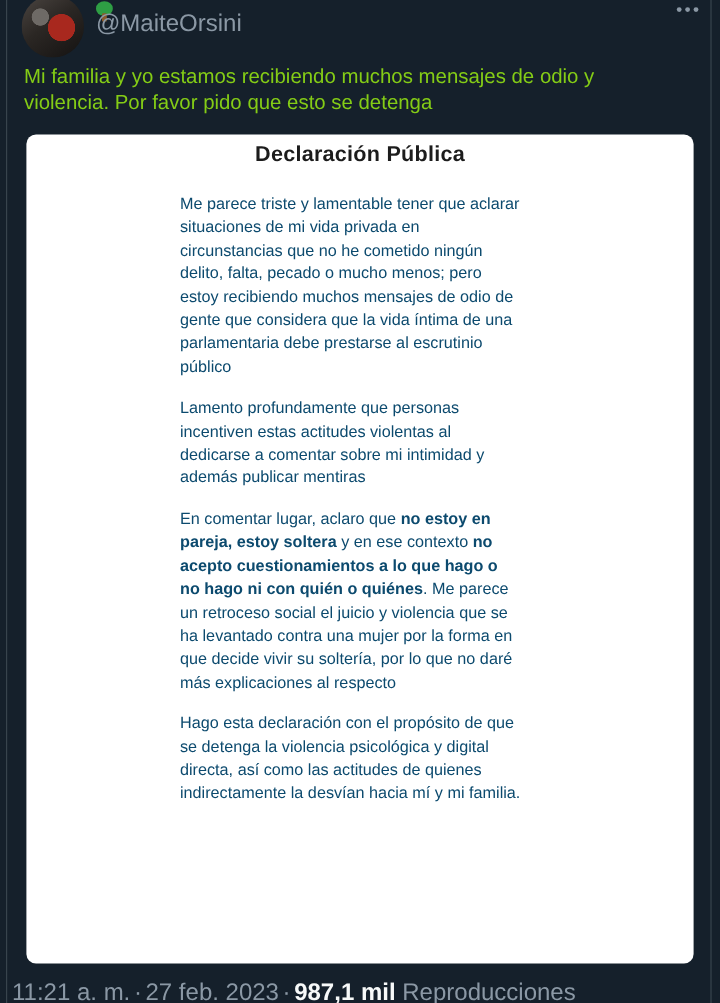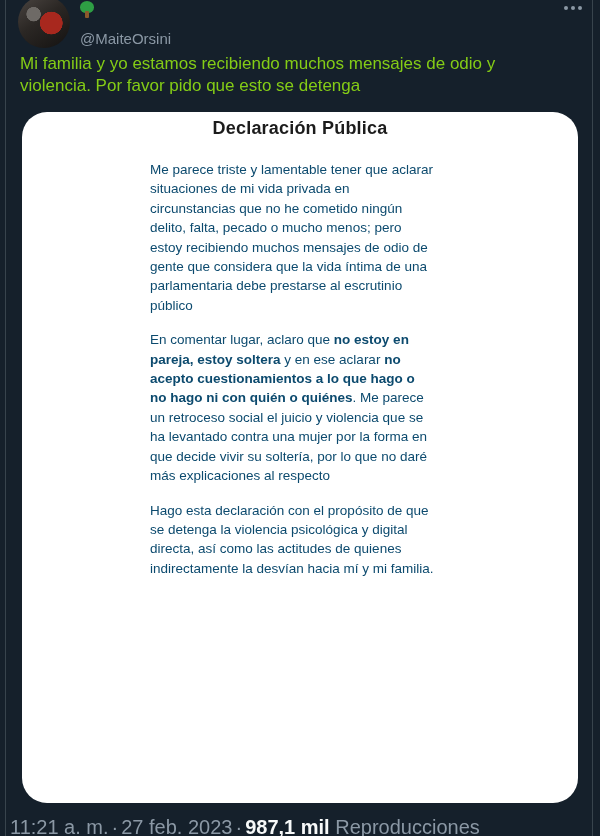--- a/index.html
+++ b/index.html
@@ -31,40 +31,40 @@
   .tree-icon { display: inline-block; width: 14px; height: 17px; position: relative; }
   .tree-icon .canopy {
     position: absolute; left: 0; top: 0; width: 14px; height: 12px;
     background: #2e9e44; border-radius: 50% 50% 45% 45%;
   }
   .tree-icon .trunk {
     position: absolute; left: 5px; top: 10px; width: 4px; height: 7px;
     background: #8a5a2b; border-radius: 1px;
   }
   .handle {
-    position: absolute; left: 80px; top: 30px;
-    font-size: 15px; color: #8b98a5;
+    position: absolute; left: 80px; top: 9px;
+    font-size: 20px; color: #8b98a5;
   }
   .more-btn {
     position: absolute; right: 16px; top: 4px;
     display: flex; gap: 3px; cursor: pointer; padding: 2px;
   }
   .more-btn .dot { width: 4px; height: 4px; border-radius: 50%; background: #8b98a5; }
 
   
   .tweet-text {
     position: absolute; left: 20px; top: 53px; width: 550px;
     font-size: 17px; line-height: 22px; color: #84cc16;
   }
 
   
   .doc-card {
     position: absolute; left: 22px; top: 112px;
     width: 556px; height: 691px;
-    background: #ffffff; border-radius: 25px;
+    background: #ffffff; border-radius: 8px;
     overflow: hidden; cursor: pointer;
   }
   .doc-title {
     padding-top: 6px;
     text-align: center;
     font-size: 18px; font-weight: bold; color: #1c1c1c;
     letter-spacing: 0.2px;
   }
   .doc-body {
     margin: 21px 0 0 128px; width: 332px;
@@ -109,22 +109,26 @@
   <div class="doc-title">Declaración Pública</div>
   <div class="doc-body">
       <p><span>Me parece triste y lamentable tener que aclarar
 situaciones de mi vida privada en
 circunstancias que no he cometido ningún
 delito, falta, pecado o mucho menos; pero
 estoy recibiendo muchos mensajes de odio de
 gente que considera que la vida íntima de una
 parlamentaria debe prestarse al escrutinio
 público</span></p>
+      <p><span>Lamento profundamente que personas
+incentiven estas actitudes violentas al
+dedicarse a comentar sobre mi intimidad y
+además publicar mentiras</span></p>
       <p><span>En comentar lugar, aclaro que </span><span class="b">no estoy en
-pareja, estoy soltera</span><span> y en ese aclarar </span><span class="b">no
+pareja, estoy soltera</span><span> y en ese contexto </span><span class="b">no
 acepto cuestionamientos a lo que hago o
 no hago ni con quién o quiénes</span><span>. Me parece
 un retroceso social el juicio y violencia que se
 ha levantado contra una mujer por la forma en
 que decide vivir su soltería, por lo que no daré
 más explicaciones al respecto</span></p>
       <p><span>Hago esta declaración con el propósito de que
 se detenga la violencia psicológica y digital
 directa, así como las actitudes de quienes
 indirectamente la desvían hacia mí y mi familia.</span></p>

